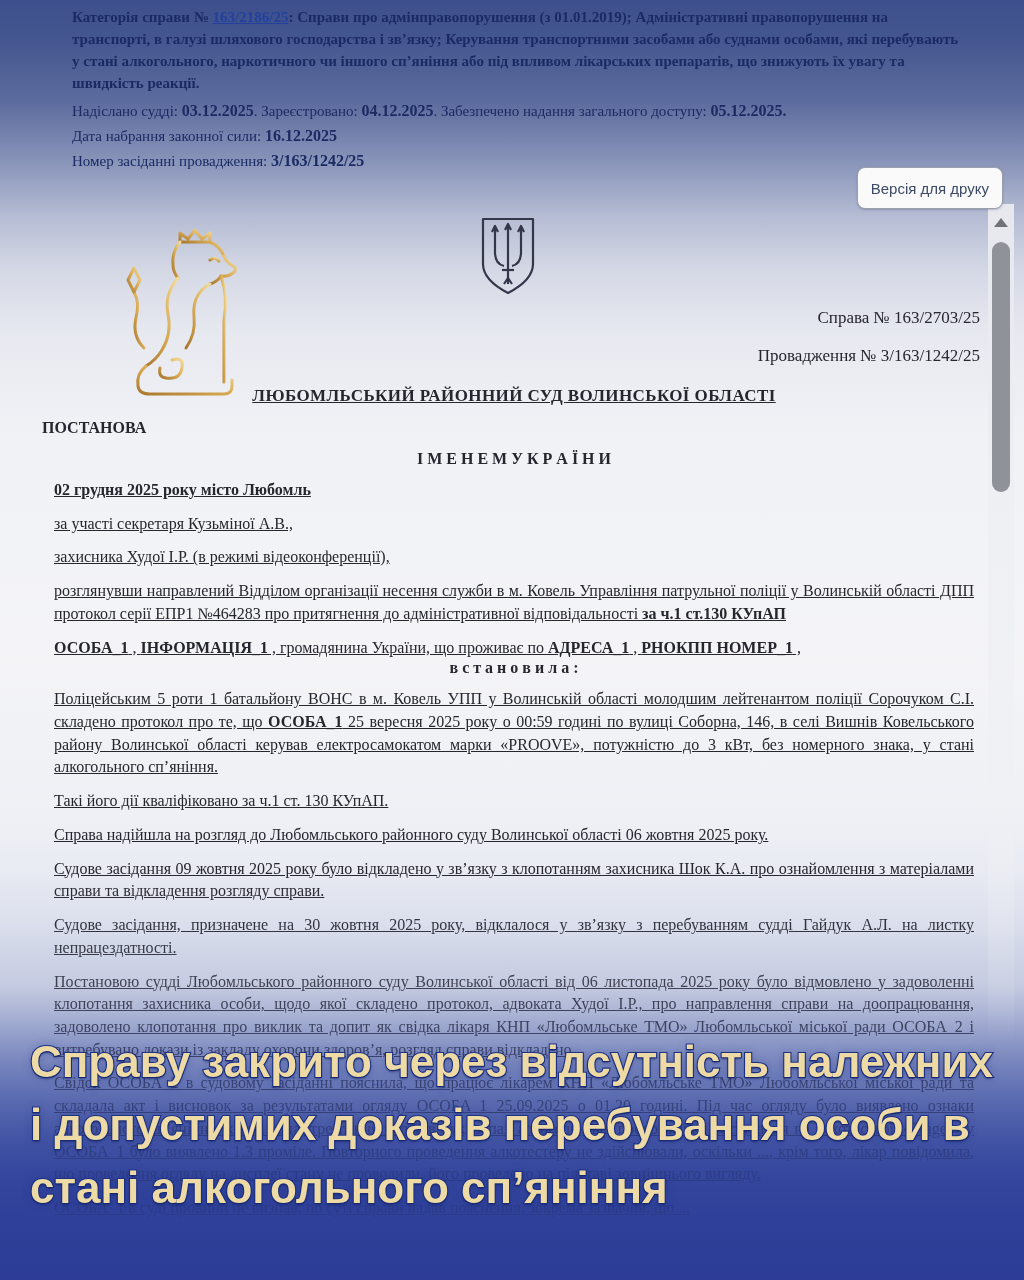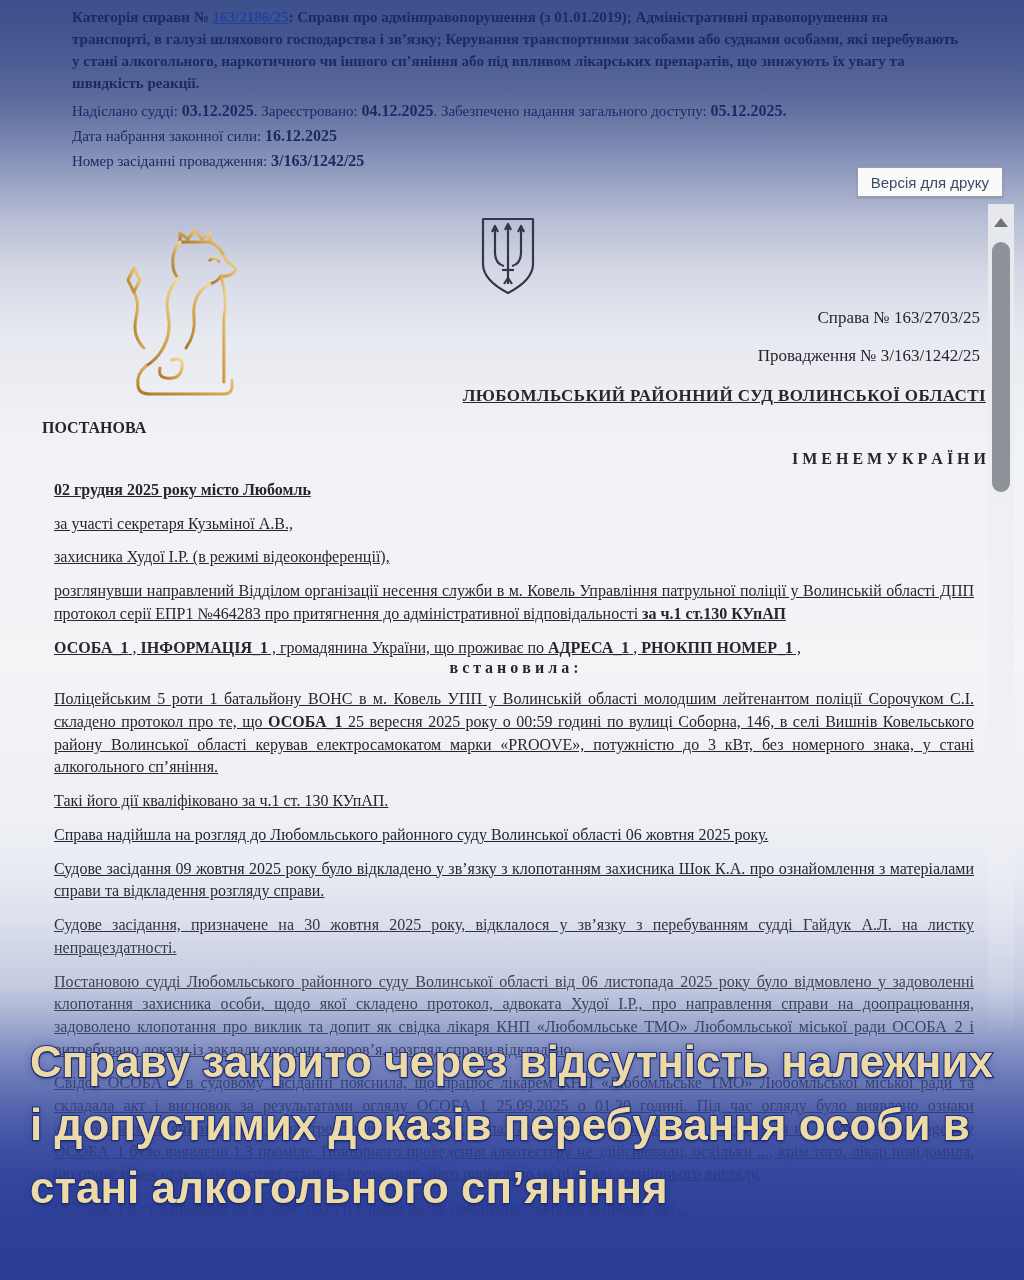--- a/index.html
+++ b/index.html
@@ -14,43 +14,43 @@
   }
   
   .top-meta{position:absolute; left:72px; top:6px; width:892px; z-index:1;
     color:#1b2a63; font-size:15px;}
   .top-meta .cat{margin:0 0 8px; line-height:22px; font-weight:bold;}
   .cat-link{color:#23409b; text-decoration:underline; cursor:pointer; font-weight:bold;text-align:right;}
   .meta-line{margin:0 0 7px; line-height:17px; font-weight:normal;}
   .meta-line b{font-size:16px;}
   
   .print-btn{position:absolute; top:167px; right:21px; z-index:5;
-    height:30px; padding:0 13px; background:#fafafb; border:1px solid #9aa0aa;
-    border-radius:1px; font:15px "Liberation Sans",sans-serif; color:#3c4a66;
+    height:42px; padding:0 13px; background:#fafafb; border:1px solid #9aa0aa;
+    border-radius:8px; font:15px "Liberation Sans",sans-serif; color:#3c4a66;
     box-shadow:0 1px 2px rgba(40,50,90,.25); cursor:pointer;}
   
   .scrollbar{position:absolute; left:988px; top:204px; width:26px; height:1076px; z-index:4;
     background:linear-gradient(180deg,#e6e8ee 0%,#eff0f4 30%,rgba(239,240,244,.55) 55%,rgba(239,240,244,0) 78%);}
   .sb-arrow{width:0; height:0; margin:14px auto 0;
     border-left:7px solid transparent; border-right:7px solid transparent;
     border-bottom:9px solid #6f7278; cursor:pointer;}
   .sb-thumb{position:absolute; top:38px; left:4px; width:18px; height:250px;
     background:#8f9298; border-radius:9px; cursor:grab;}
   
   .doc{position:absolute; left:42px; top:204px; width:944px; z-index:1;
     color:#26262e; font-size:16px;}
   .doc-head{position:relative; height:180px;}
   .lion{position:absolute; left:78px; top:24px; width:150px; height:180px;}
   .trident{position:absolute; left:436px; top:12px; width:60px; height:80px;}
   .case-no{position:absolute; right:6px; top:104px; font-size:17px;}
   .proc-no{position:absolute; right:6px; top:142px; font-size:17px;}
-  .court-name{text-align:right; font-weight:bold; text-decoration:underline;
+  .court-name{text-align:center; font-weight:bold; text-decoration:underline;
     font-size:17px; letter-spacing:.4px; margin-top:2px;}
   .doc-title{text-align:left; font-weight:bold; margin-top:13px;}
-  .in-name{text-align:right; font-weight:bold; margin-top:13px;}
+  .in-name{text-align:center; font-weight:bold; margin-top:13px;}
   .doc p{margin:11px 12px 0; line-height:1.42;text-decoration:underline;}
   .j{text-align:justify;}
   .b{font-weight:bold;}
   .bu{font-weight:bold; text-decoration:underline;}
   .established{text-align:center; font-weight:bold; }
   
   .fade-overlay{position:absolute; left:0; top:870px; width:1024px; height:410px; z-index:2;
     pointer-events:none;
     background:linear-gradient(180deg,
       rgba(240,241,245,0) 0%, rgba(154,166,207,.22) 28%,

